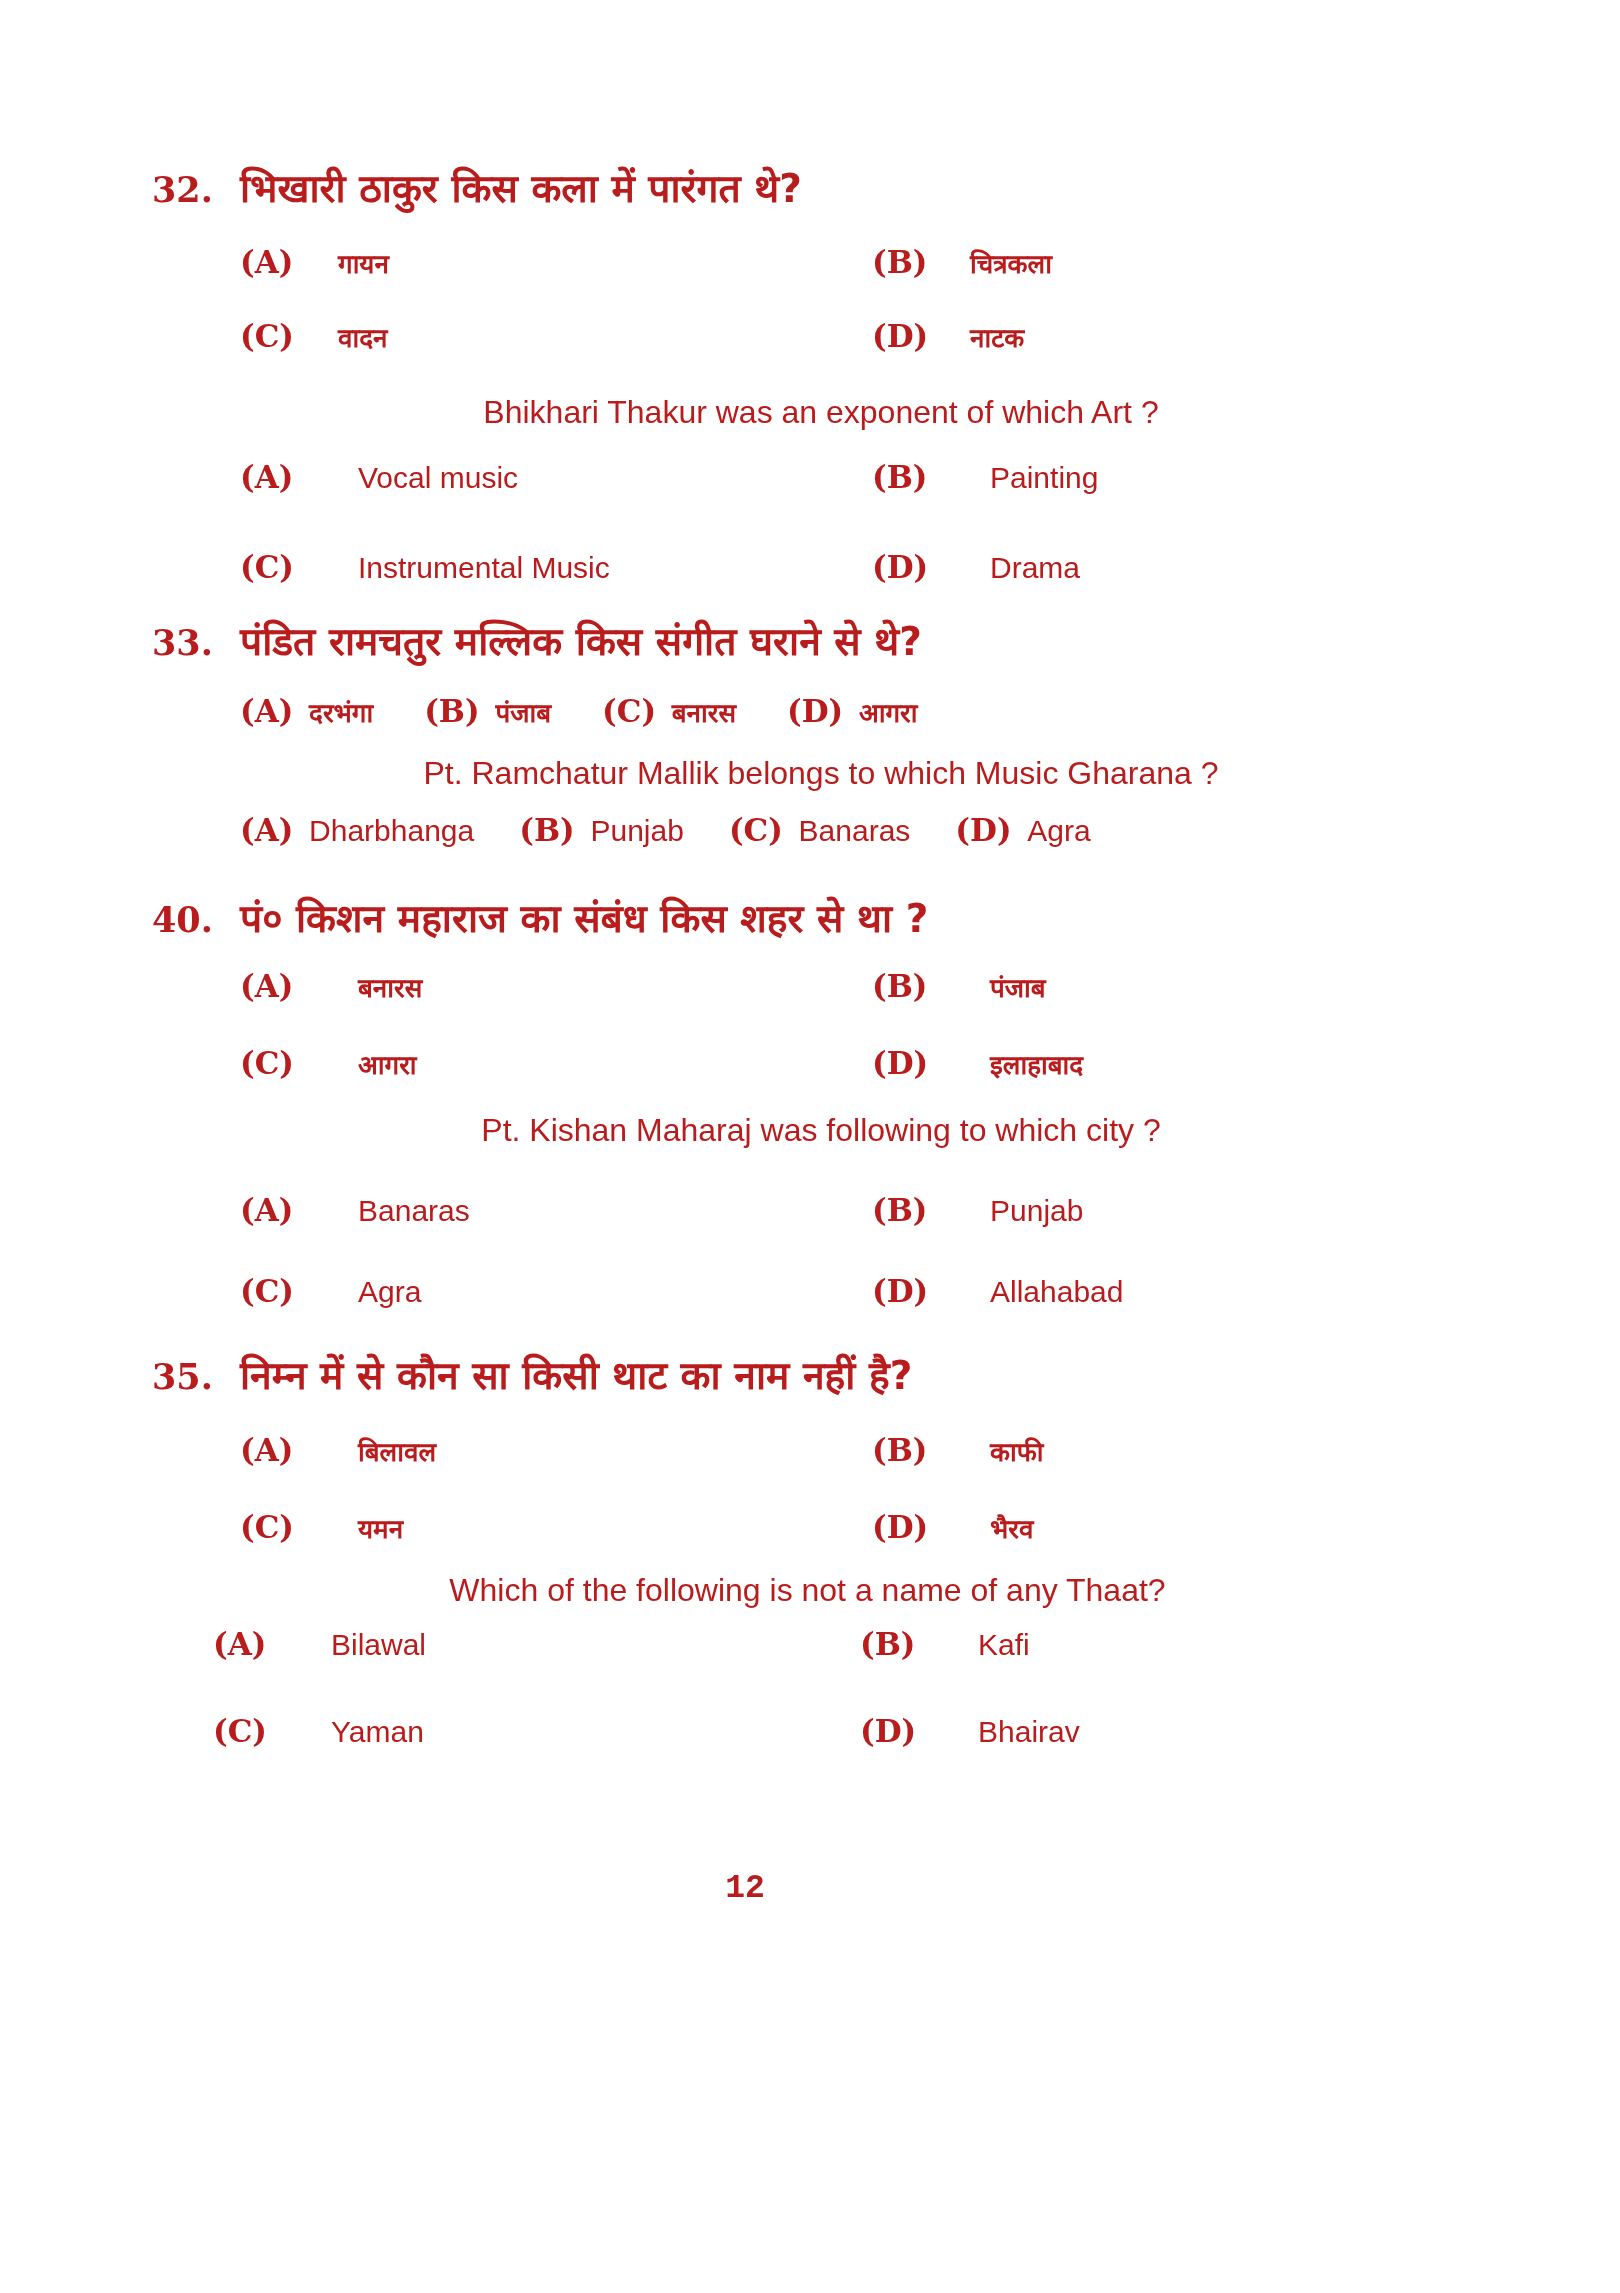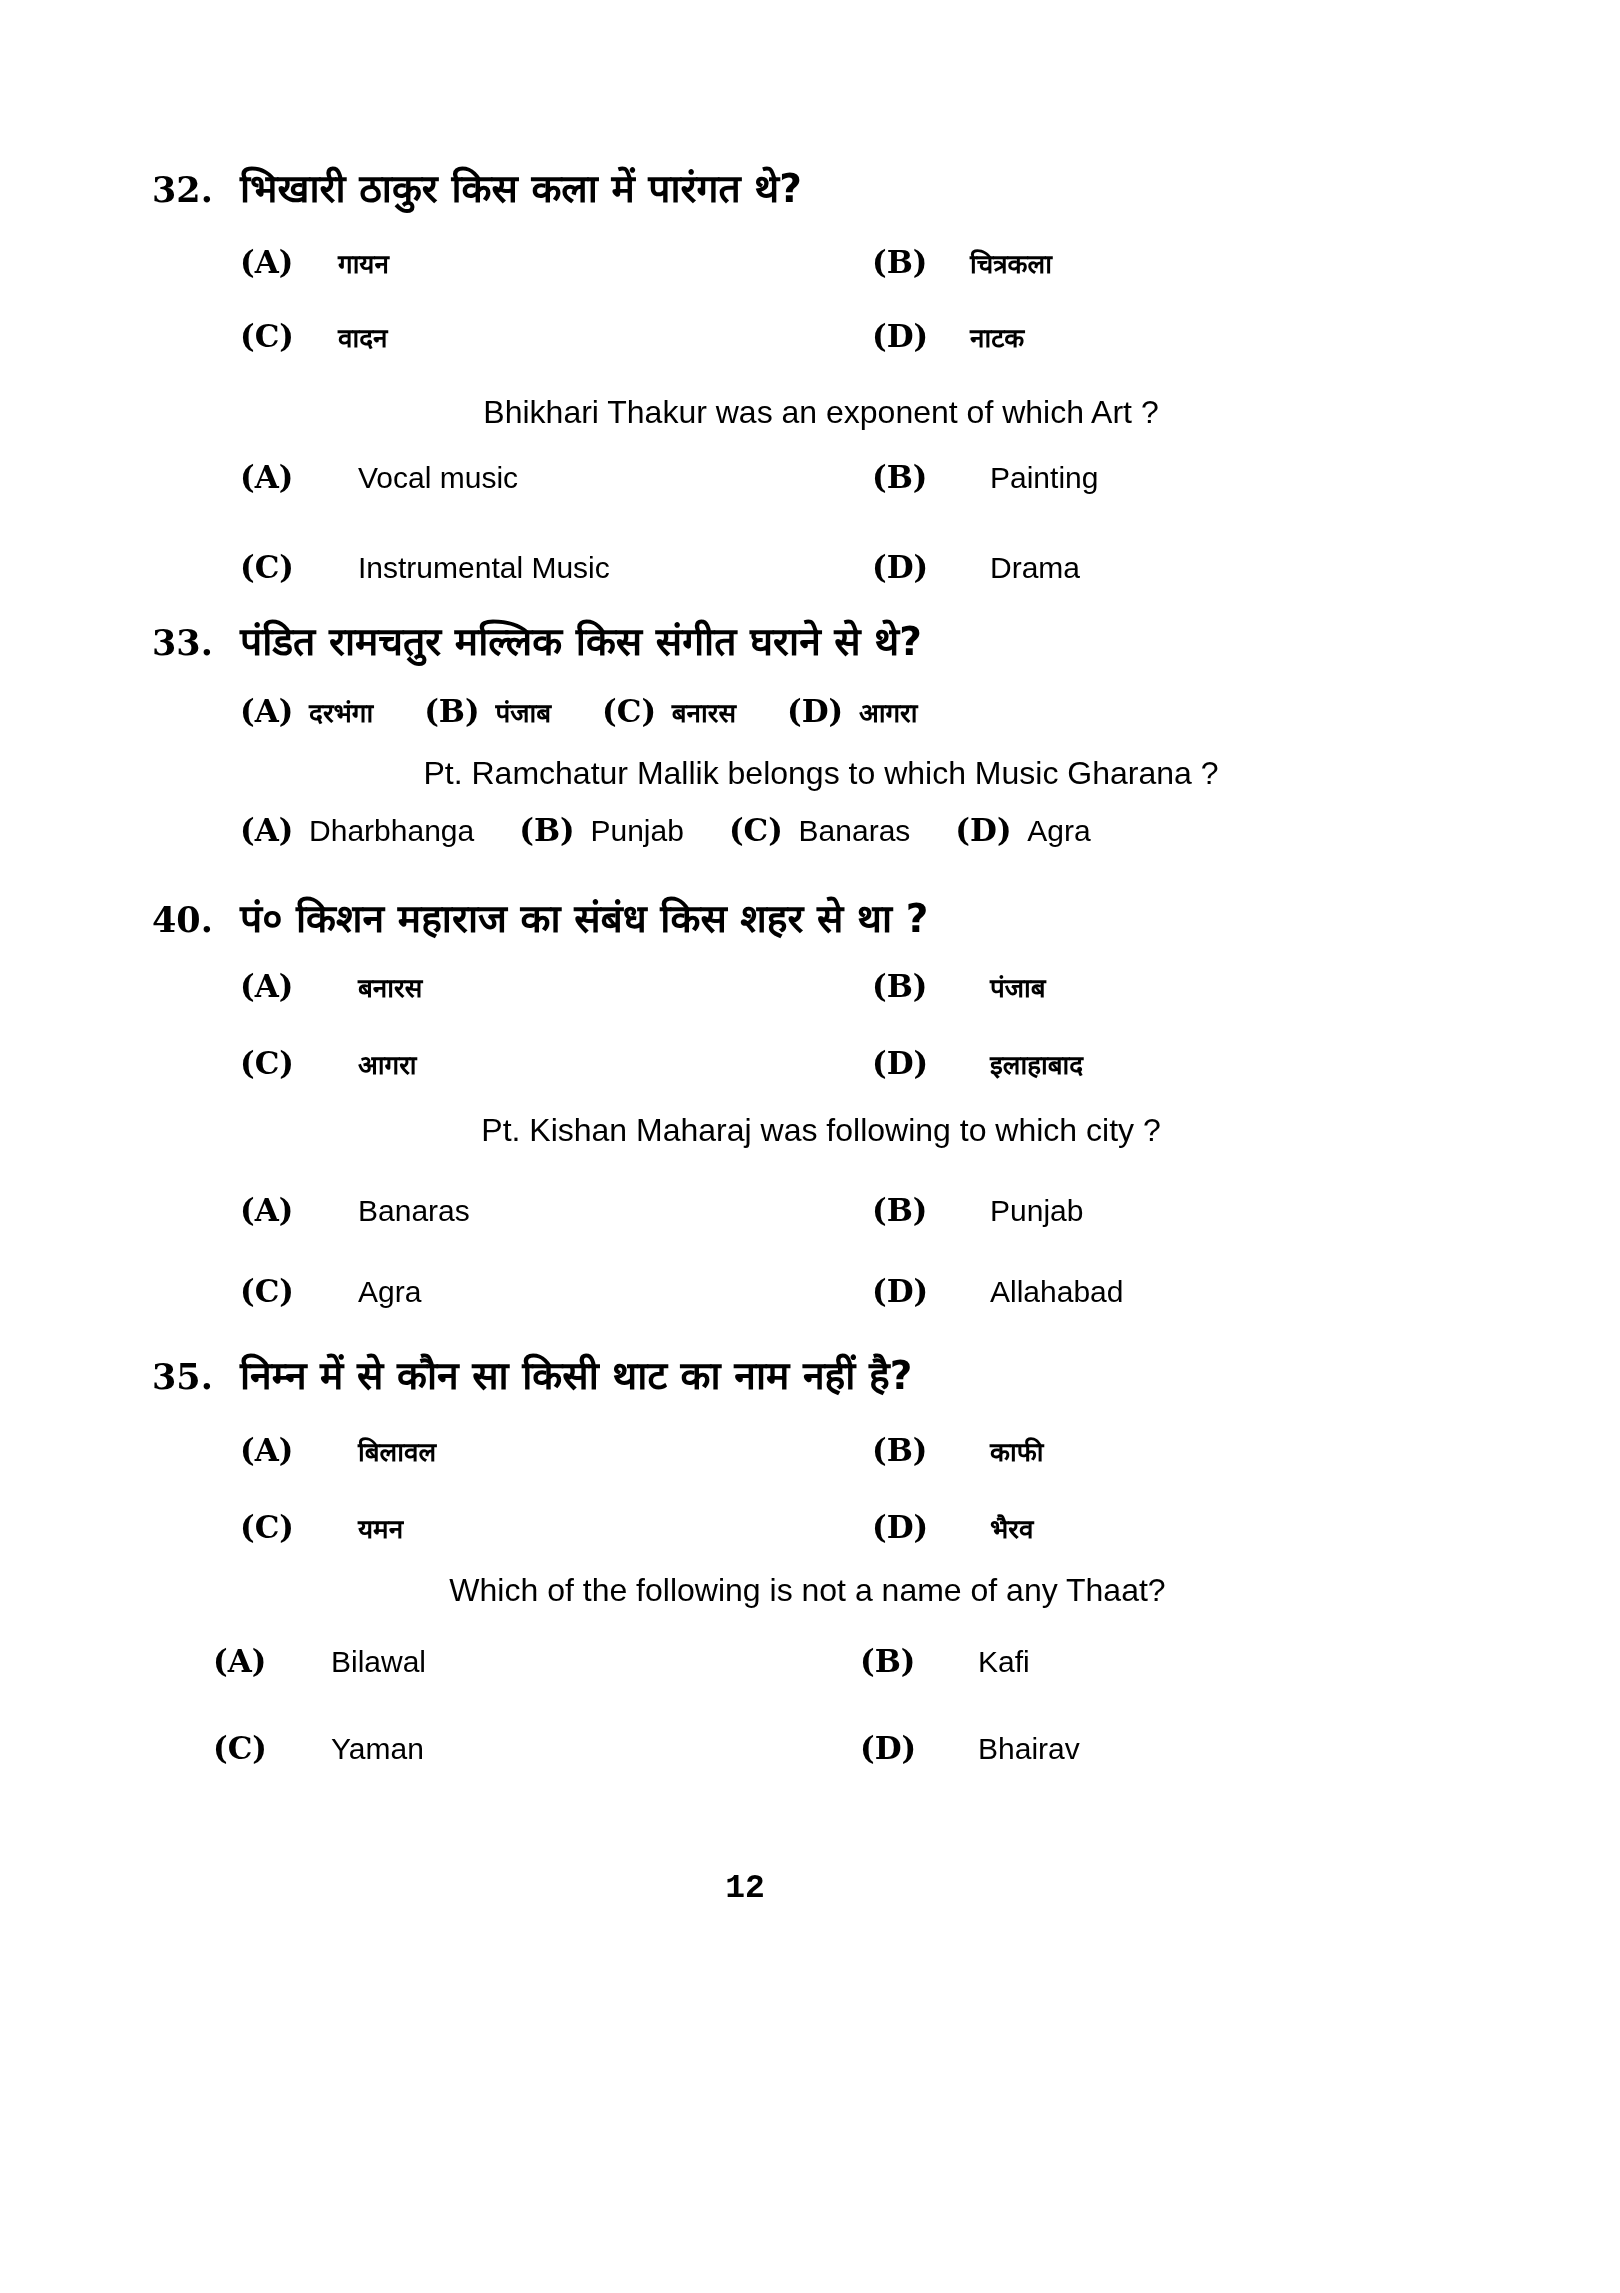--- a/index.html
+++ b/index.html
@@ -1,20 +1,20 @@
 <!DOCTYPE html>
 <html><head>
 <meta charset="utf-8">
 <style>
   html,body{margin:0;padding:0;background:#e8e8e8;}
   .page{
     position:relative;
     width:1620px;height:2294px;
     background:#ffffff;
-    color:#000000;
+    color:#b91c1c;
     overflow:hidden;
     font-family:"Liberation Sans", sans-serif;
   }
   .content{
     box-sizing:border-box;
     padding-top:165px;
     padding-left:152px;
     width:1402px;
   }
   .q-head{display:flex;align-items:baseline;}
@@ -216,21 +216,21 @@
         </div>
         <div class="opt" style="gap:55px;">
           <span class="opt-label">(C)</span>
           <span class="opt-text">यमन</span>
         </div>
         <div class="opt" style="gap:55px;">
           <span class="opt-label">(D)</span>
           <span class="opt-text">भैरव</span>
         </div>
       </div>
-      <div class="eq" style="margin-bottom:28px;margin-left:61px;">Which of the following is not a name of any Thaat?</div>
+      <div class="eq" style="margin-bottom:11px;margin-left:61px;">Which of the following is not a name of any Thaat?</div>
       <div class="opts-grid eng" style="row-gap:44px;margin-left:61px;grid-template-columns:647px 1fr;">
         <div class="opt">
           <span class="opt-label">(A)</span>
           <span class="opt-text">Bilawal</span>
         </div>
         <div class="opt">
           <span class="opt-label">(B)</span>
           <span class="opt-text">Kafi</span>
         </div>
         <div class="opt">

